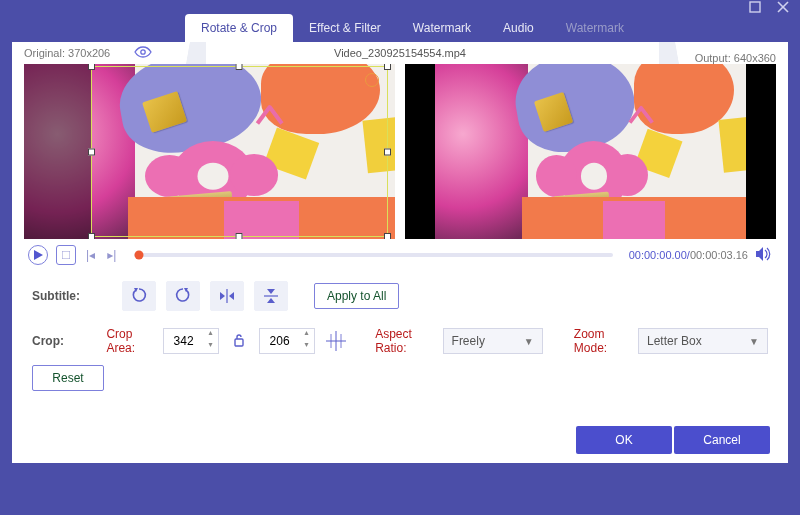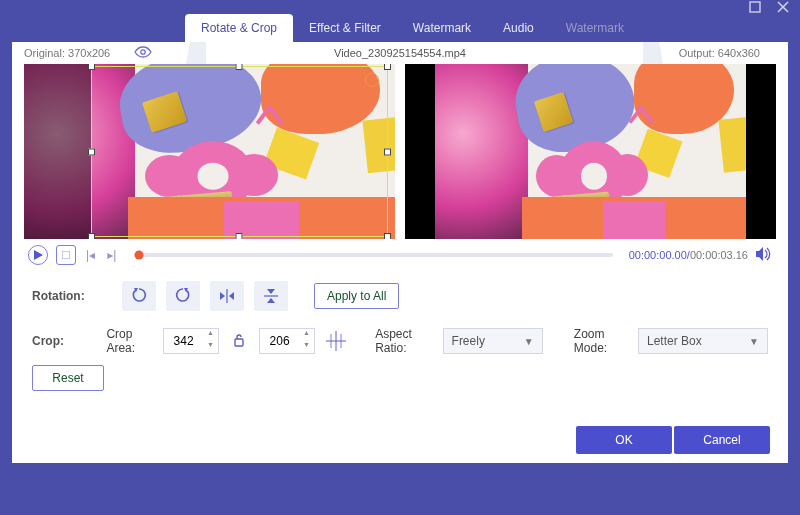--- a/index.html
+++ b/index.html
@@ -9,21 +9,21 @@
 .titlebar .winicon { width: 14px; height: 14px; display:flex; align-items:center; justify-content:center; cursor:pointer; }
 .tabs-row { height: 30px; display: flex; align-items: flex-end; padding-left: 185px; background: #4b4ea8; }
 .tab { height: 28px; padding: 0 16px; color: #e8e8f5; font-size: 12px; display: flex; align-items: center; cursor: pointer; }
 .tab.active { background: #fff; color: #4b4ea8; border-radius: 4px 4px 0 0; font-weight: 500; }
 .tab.disabled { color: #9a9cc8; cursor: default; }
 .panel { flex: 1; background: #fff; margin: 0 12px 12px 12px; display: flex; flex-direction: column; }
 .infobar { height: 22px; display: flex; align-items: center; font-size: 11px; color: #777; position: relative; background: #fff; }
 .infobar .orig { padding-left: 12px; display:flex; align-items:center; gap: 24px; justify-content: flex-end; }
 .infobar .orig .skew { width: 30px; height: 22px; background: linear-gradient(100deg, transparent 40%, #eceef5 42%);}
 .infobar .center { position:absolute; left:0; right:0; text-align:center; pointer-events:none; color:#555;}
-.infobar .out { margin-left: auto; padding-right: 28px; display:flex; align-items:center;}
+.infobar .out { margin-left: auto; padding-right: 12px; display:flex; align-items:flex-end;}
 .infobar .out .skewL { width: 30px; height: 22px; background: linear-gradient(-100deg, transparent 40%, #eceef5 42%); margin-right:6px;}
 .eye { color:#6b6edc; font-size:14px; }
 .previews { height: 175px; display:flex; gap: 0; background:#fff; padding: 0 12px; }
 .preview { flex:1; background:#000; position:relative; overflow:hidden; }
 .preview + .preview { margin-left: 10px; }
 .art { position:absolute; inset:0; background:#f2efeb; }
 .pink-smoke { position:absolute; left:0; top:0; bottom:0; width:30%; background: radial-gradient(circle at 30% 40%, #f7a8cf 0%, #e874b3 30%, #d53f99 60%, #732a5a 95%);}
 .blob1 { position:absolute; left:26%; top:-6%; width:38%; height:55%; background:#8f8ed6; border-radius:50% 60% 50% 45%; transform:rotate(-10deg);}
 .blob-orange { position:absolute; right:4%; top:-8%; width:32%; height:48%; background:#f27a4b; border-radius:42% 50% 55% 40%; }
 .flower { position:absolute; left:40%; top:44%; width:22%; height:40%; background:#ec6fb3; border-radius:50%; }
@@ -57,21 +57,21 @@
 .track .knob { position:absolute; left:1%; top:50%; transform:translate(-50%,-50%); width:9px; height:9px; background:#ee5a34; border-radius:50%; }
 .time { color:#5357cf; white-space:nowrap;}
 .time .dur { color:#777; }
 .volicon { color:#5357cf; font-size:14px; cursor:pointer; }
 
 .controls { padding: 14px 20px 10px 20px; font-size:12px; color:#444; }
 .row { display:flex; align-items:center; margin-bottom: 16px; gap:10px; }
 .row .label { width: 80px; font-weight:600; color:#555;}
 .iconbtn { width:34px; height:30px; background:#eef0f8; border:1px solid #eef0f8; display:flex; align-items:center; justify-content:center; cursor:pointer; color:#5a5ecb; border-radius:2px;}
 .outline-btn { height:26px; padding:0 12px; border:1px solid #7d80dc; color:#14532d; background:#fff; border-radius:2px; cursor:pointer; font-size:12px; display:flex; align-items:center;}
-.field-label{color:#404040;}
+.field-label{color:#b91c1c;}
 .numfield { display:flex; align-items:center; border:1px solid #d4d6e6; height:26px; background:#fff; }
 .numfield input { width:40px; border:none; text-align:center; font-size:12px; outline:none; background:transparent;}
 .spin { display:flex; flex-direction:column; width:14px;}
 .spin div { height:12px; font-size:8px; line-height:8px; text-align:center; color:#888; cursor:pointer; }
 .lock { color:#5a5ecb; padding:0 4px; cursor:pointer;}
 .centercrop { width:28px; height:26px; display:flex; align-items:center; justify-content:center; color:#5a5ecb; cursor:pointer;}
 .select { height:26px; border:1px solid #d4d6e6; background:#f4f5fa; padding:0 8px; display:flex; align-items:center; justify-content:space-between; cursor:pointer; font-size:12px; color:#555; }
 .select .caret { color:#777; font-size:10px;}
 .footer { margin-top:auto; height:46px; display:flex; align-items:center; justify-content:flex-end; gap:2px; padding:0 18px; }
 .btn { height:28px; min-width:96px; border:none; border-radius:2px; background:#4b4ecd; color:#fff; font-size:12px; cursor:pointer; }
@@ -194,21 +194,21 @@
         </div>
       <div class="time"><span>00:00:00.00</span>/<span class="dur">00:00:03.16</span></div>
       <div class="volicon"><svg width="16" height="14" viewBox="0 0 16 14">
             <polygon points="0,4 3,4 7,0 7,14 3,10 0,10" fill="#5357cf"></polygon>
             <path d="M9 3 a5 5 0 0 1 0 8 M11 1 a8 8 0 0 1 0 12" fill="none" stroke="#5357cf" stroke-width="1.2"></path>
           </svg></div>
     </div>
 
     <div class="controls">
       <div class="row">
-        <div class="label">Rotation:</div>
+        <div class="label">Subtitle:</div>
         <div class="iconbtn">
             <svg width="16" height="16" viewBox="0 0 16 16">
               <path d="M5 2 a6 6 0 1 0 3 -1" fill="none" stroke="#5a5ecb" stroke-width="1.6"></path>
               <polygon points="3,0 7,0 5,4" fill="#5a5ecb"></polygon>
             </svg>
           </div>
         <div class="iconbtn">
             <svg width="16" height="16" viewBox="0 0 16 16">
               <path d="M11 2 a6 6 0 1 1 -3 -1" fill="none" stroke="#5a5ecb" stroke-width="1.6"></path>
               <polygon points="9,0 13,0 11,4" fill="#5a5ecb"></polygon>

